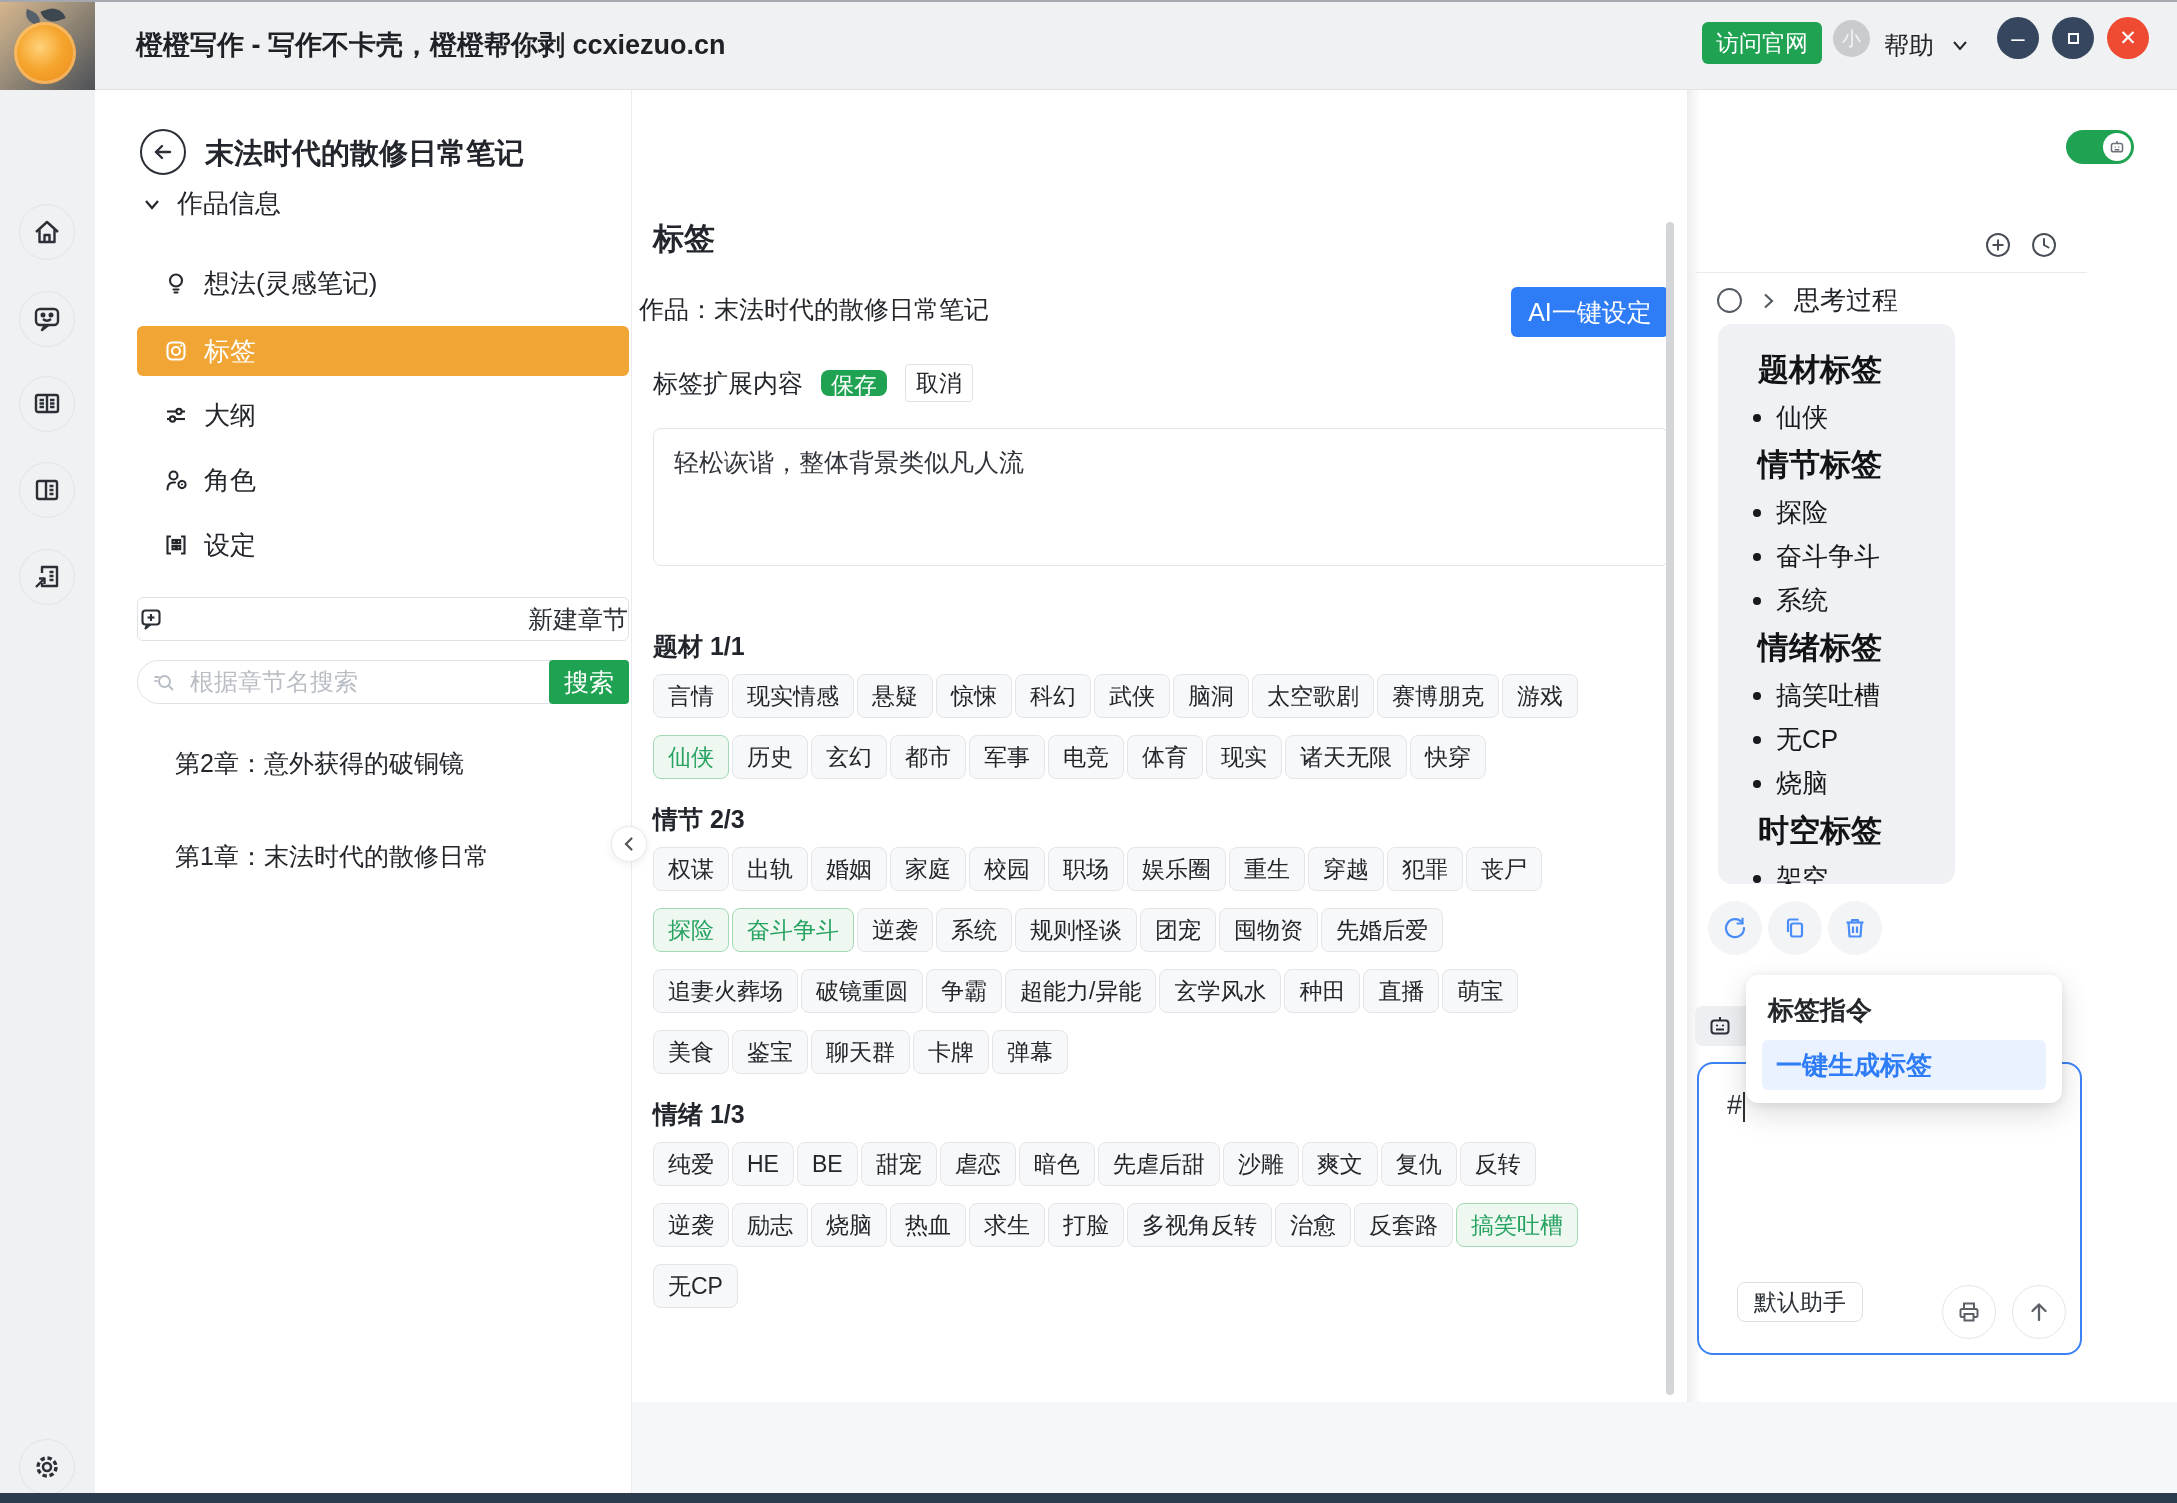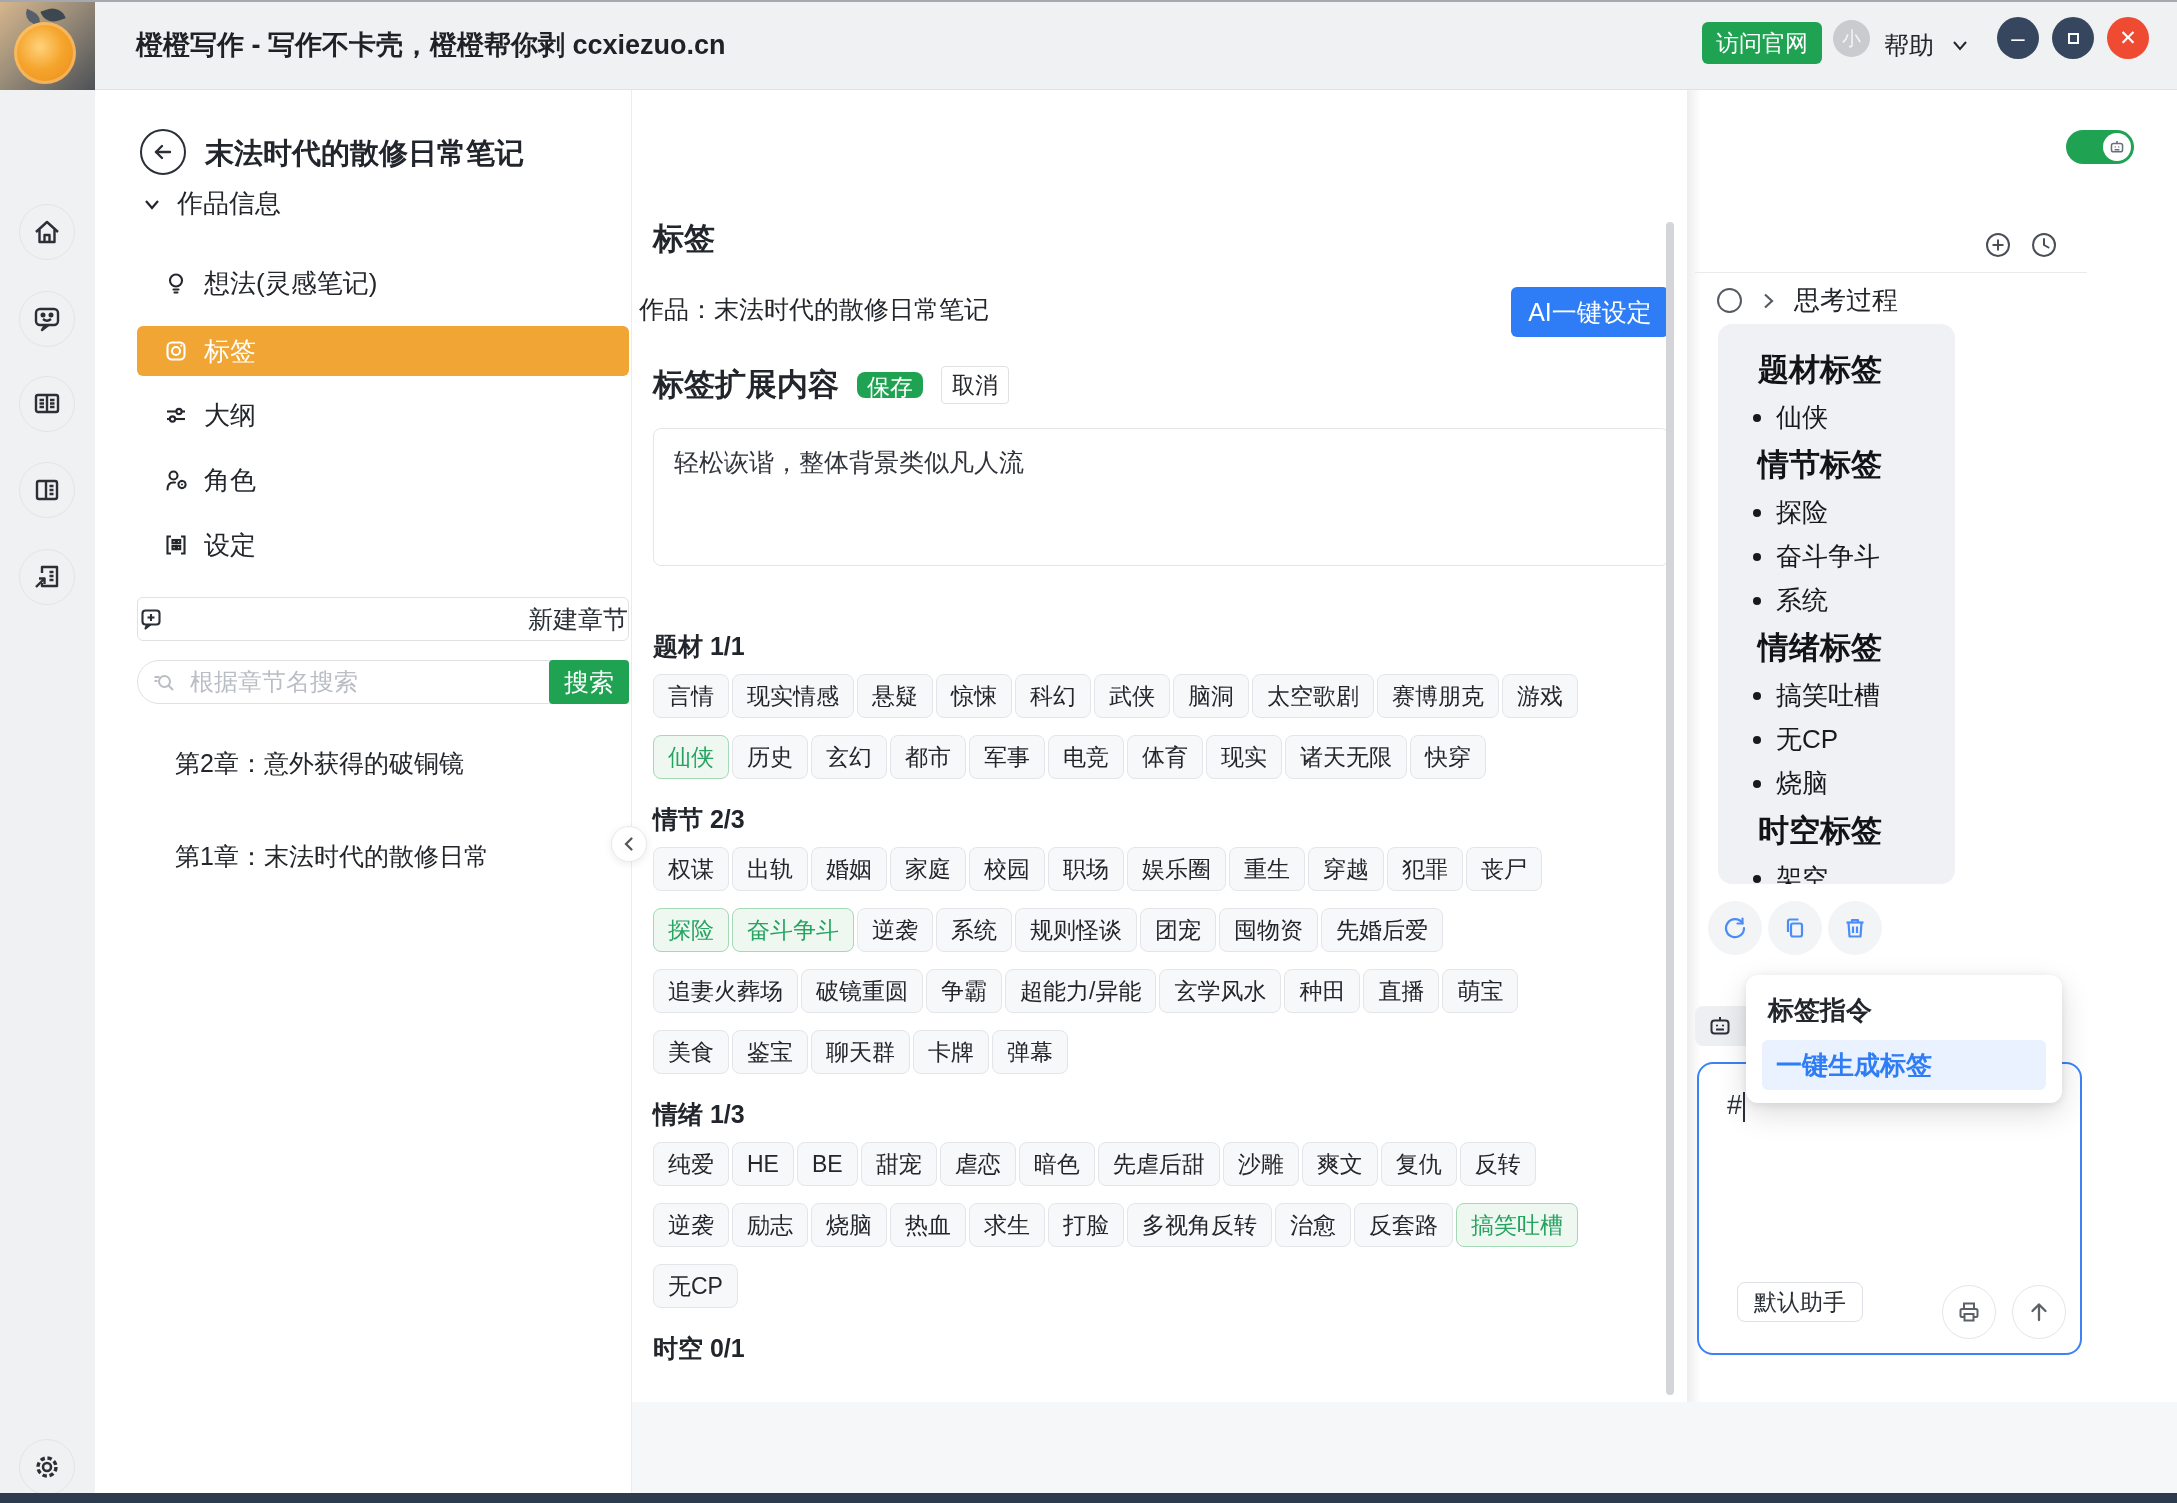--- a/index.html
+++ b/index.html
@@ -65,21 +65,21 @@
     border-radius:50%;box-shadow:0 2px 8px rgba(0,0,0,.08);display:flex;align-items:center;justify-content:center;
     color:#555;z-index:25;cursor:pointer;}
 
   
   .main{position:absolute;left:632px;top:90px;width:1055px;height:1312px;background:#fff;overflow:hidden;z-index:4;}
   .m-h1{position:absolute;left:21px;top:128px;font-size:31px;font-weight:700;}
   .m-work{position:absolute;left:7px;top:203px;font-size:25px;color:#23262b;}
   .m-ai{position:absolute;left:879px;top:197px;width:158px;height:50px;background:var(--blue);color:#fff;border:none;
     border-radius:6px;font-size:25px;cursor:pointer;}
   .m-exrow{position:absolute;left:21px;top:274px;display:flex;align-items:center;gap:18px;}
-  .m-exlabel{font-size:31px;font-weight:700;}
+  .m-exlabel{font-size:25px;font-weight:400;}
   .btn-save{height:26px;padding:0 10px;background:var(--green);color:#fff;border:none;border-radius:8px;font-size:23px;cursor:pointer;}
   .btn-cancel{height:38px;padding:0 10px;background:#fff;color:#23262b;border:1px solid #dfe1e4;border-radius:4px;font-size:23px;cursor:pointer;text-align:right;}
   .m-ta{position:absolute;left:21px;top:338px;width:1016px;height:138px;border:1px solid var(--border);border-radius:8px;
     padding:16px 20px;font-size:25px;color:#30343a;resize:none;outline:none;line-height:34px;}
   .m-groups{position:absolute;left:21px;top:540px;width:1022px;}
   .tg{margin-bottom:24px;}
   .tg h3{font-size:25px;font-weight:700;line-height:32px;margin-bottom:12px;}
   .tagrow{display:flex;gap:3px;margin-bottom:17px;text-align:center;}
   .tag{height:44px;line-height:42px;padding:0 14px;border:1px solid var(--border);background:#f7f8fa;border-radius:8px;
     font-size:23px;color:#23262b;cursor:pointer;white-space:nowrap;}
@@ -414,23 +414,20 @@
           <span class="tag">打脸</span>
           <span class="tag">多视角反转</span>
           <span class="tag">治愈</span>
           <span class="tag">反套路</span>
           <span class="tag sel">搞笑吐槽</span>
         </div>
         <div class="tagrow">
           <span class="tag">无CP</span>
         </div>
       </div>
-      <div class="tg">
-        <h3>时空 0/1</h3>
-      </div>
     </div>
   <div class="scrollthumb"></div>
 </section>
 
 <aside class="right">
   <div class="toggle">
     <div class="knob">
       <svg width="18" height="18" viewBox="0 0 26 26" fill="none" stroke="currentColor" stroke-width="2.2">
           <rect x="5" y="8" width="16" height="12" rx="3"></rect>
           <circle cx="10.5" cy="13" r="1" fill="currentColor" stroke="none"></circle>

